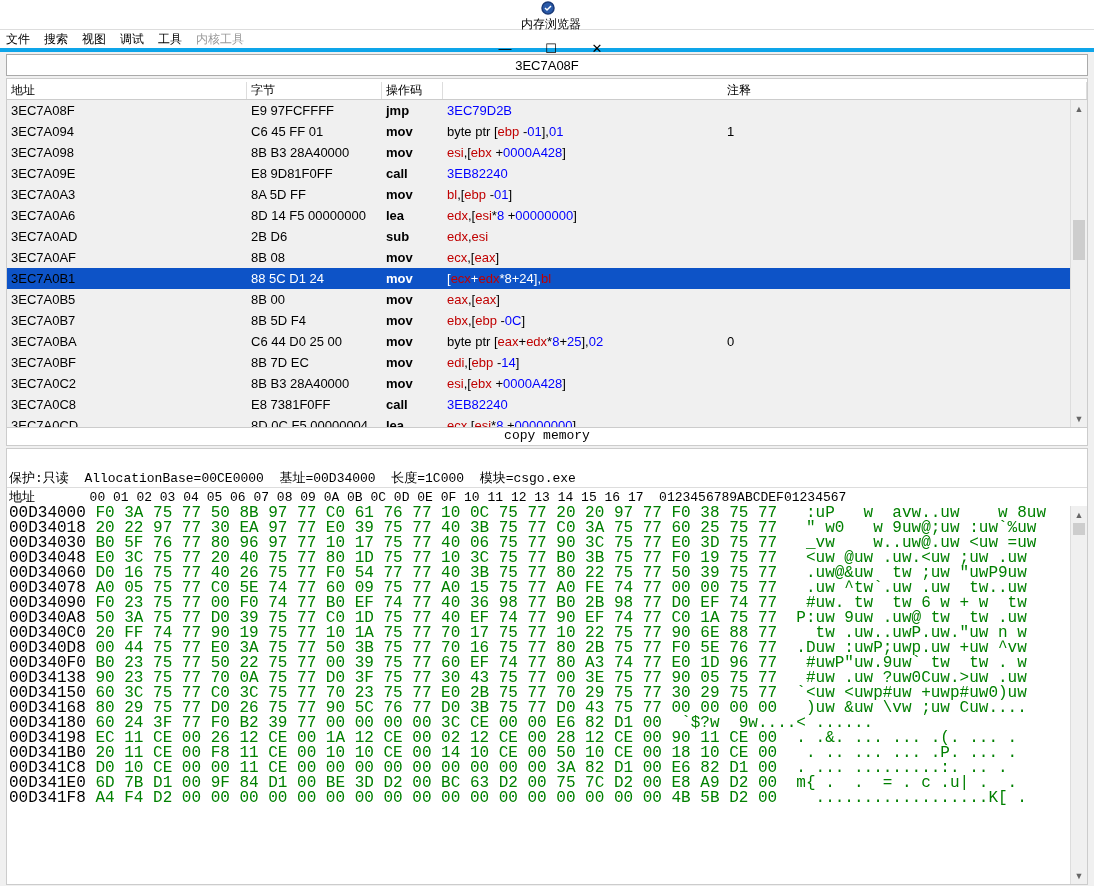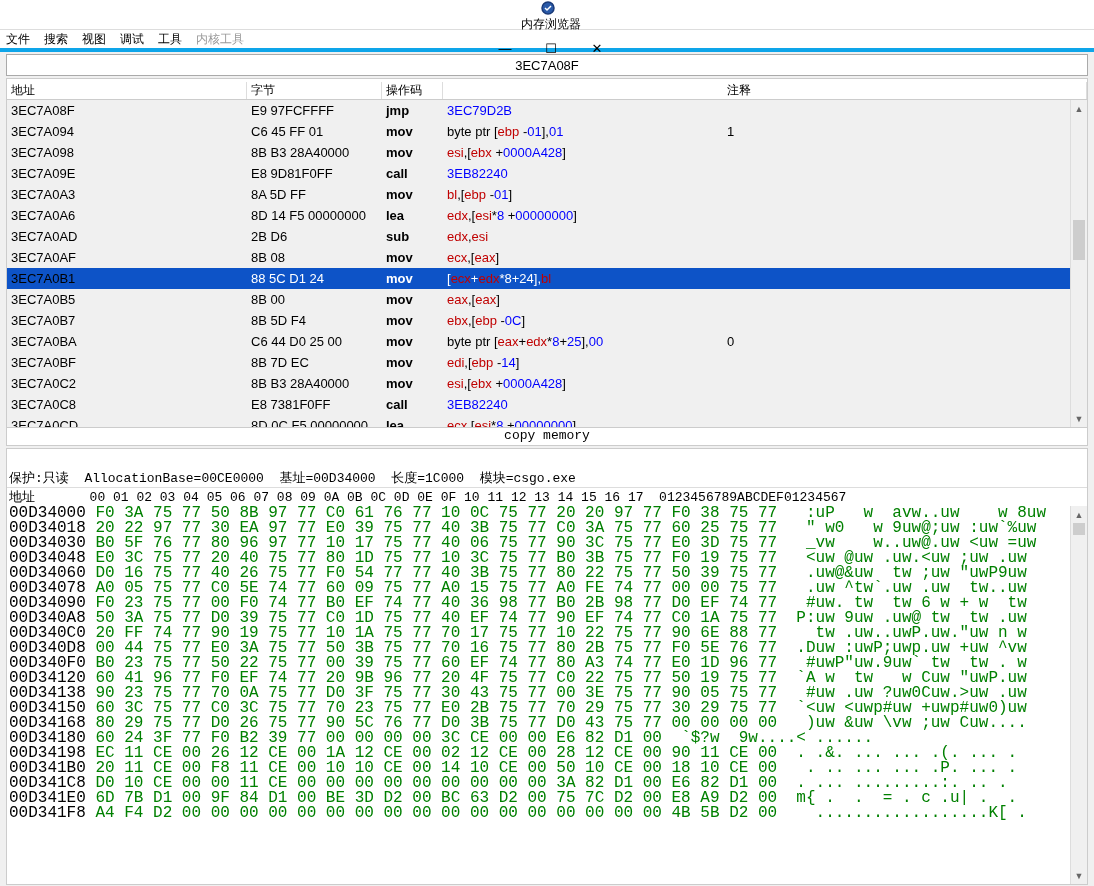--- a/index.html
+++ b/index.html
@@ -164,21 +164,21 @@
         <div class="col-addr addr-text">3EC7A0B7</div>
         <div class="col-bytes">8B 5D F4</div>
         <div class="col-opc t-bold">mov</div>
         <div class="col-oper"><span class="t-red">ebx</span><span>,[</span><span class="t-red">ebp</span><span> -</span><span class="t-blue">0C</span><span>]</span></div>
         <div class="col-cmt"></div>
       </div>
       <div class="disasm-row">
         <div class="col-addr addr-text">3EC7A0BA</div>
         <div class="col-bytes">C6 44 D0 25 00</div>
         <div class="col-opc t-bold">mov</div>
-        <div class="col-oper"><span>byte ptr [</span><span class="t-red">eax</span><span>+</span><span class="t-red">edx</span><span>*</span><span class="t-blue">8</span><span>+</span><span class="t-blue">25</span><span>],</span><span class="t-blue">00</span></div>
+        <div class="col-oper"><span>byte ptr [</span><span class="t-red">eax</span><span>+</span><span class="t-red">edx</span><span>*</span><span class="t-blue">8</span><span>+</span><span class="t-blue">25</span><span>],</span><span class="t-blue">02</span></div>
         <div class="col-cmt">0</div>
       </div>
       <div class="disasm-row">
         <div class="col-addr addr-text">3EC7A0BF</div>
         <div class="col-bytes">8B 7D EC</div>
         <div class="col-opc t-bold">mov</div>
         <div class="col-oper"><span class="t-red">edi</span><span>,[</span><span class="t-red">ebp</span><span> -</span><span class="t-blue">14</span><span>]</span></div>
         <div class="col-cmt"></div>
       </div>
       <div class="disasm-row">
@@ -190,21 +190,21 @@
       </div>
       <div class="disasm-row">
         <div class="col-addr addr-text">3EC7A0C8</div>
         <div class="col-bytes">E8 7381F0FF</div>
         <div class="col-opc t-bold">call</div>
         <div class="col-oper"><span class="t-blue">3EB82240</span></div>
         <div class="col-cmt"></div>
       </div>
       <div class="disasm-row">
         <div class="col-addr addr-text">3EC7A0CD</div>
-        <div class="col-bytes">8D 0C F5 00000000</div>
+        <div class="col-bytes">8D 0C F5 00000004</div>
         <div class="col-opc t-bold">lea</div>
         <div class="col-oper"><span class="t-red">ecx</span><span>,[</span><span class="t-red">esi</span><span>*</span><span class="t-blue">8</span><span> +</span><span class="t-blue">00000000</span><span>]</span></div>
         <div class="col-cmt"></div>
       </div>
     </div>
   <div class="copybar">copy memory</div>
 </div>
 
 <div class="hex-wrap">
   <div class="hex-top">保护:只读  AllocationBase=00CE0000  基址=00D34000  长度=1C000  模块=csgo.exe</div>
@@ -215,21 +215,20 @@
         <div class="hex-row"><span class="h-addr">00D34018 </span><span class="h-byte">20 22 97 77 30 EA 97 77 E0 39 75 77 40 3B 75 77 C0 3A 75 77 60 25 75 77</span><span>  </span><span class="h-ascii"> " w0   w 9uw@;uw :uw`%uw</span></div>
         <div class="hex-row"><span class="h-addr">00D34030 </span><span class="h-byte">B0 5F 76 77 80 96 97 77 10 17 75 77 40 06 75 77 90 3C 75 77 E0 3D 75 77</span><span>  </span><span class="h-ascii"> _vw    w..uw@.uw &lt;uw =uw</span></div>
         <div class="hex-row"><span class="h-addr">00D34048 </span><span class="h-byte">E0 3C 75 77 20 40 75 77 80 1D 75 77 10 3C 75 77 B0 3B 75 77 F0 19 75 77</span><span>  </span><span class="h-ascii"> &lt;uw @uw .uw.&lt;uw ;uw .uw</span></div>
         <div class="hex-row"><span class="h-addr">00D34060 </span><span class="h-byte">D0 16 75 77 40 26 75 77 F0 54 77 77 40 3B 75 77 80 22 75 77 50 39 75 77</span><span>  </span><span class="h-ascii"> .uw@&amp;uw  tw ;uw "uwP9uw</span></div>
         <div class="hex-row"><span class="h-addr">00D34078 </span><span class="h-byte">A0 05 75 77 C0 5E 74 77 60 09 75 77 A0 15 75 77 A0 FE 74 77 00 00 75 77</span><span>  </span><span class="h-ascii"> .uw ^tw`.uw .uw  tw..uw</span></div>
         <div class="hex-row"><span class="h-addr">00D34090 </span><span class="h-byte">F0 23 75 77 00 F0 74 77 B0 EF 74 77 40 36 98 77 B0 2B 98 77 D0 EF 74 77</span><span>  </span><span class="h-ascii"> #uw. tw  tw 6 w + w  tw</span></div>
         <div class="hex-row"><span class="h-addr">00D340A8 </span><span class="h-byte">50 3A 75 77 D0 39 75 77 C0 1D 75 77 40 EF 74 77 90 EF 74 77 C0 1A 75 77</span><span>  </span><span class="h-ascii">P:uw 9uw .uw@ tw  tw .uw</span></div>
         <div class="hex-row"><span class="h-addr">00D340C0 </span><span class="h-byte">20 FF 74 77 90 19 75 77 10 1A 75 77 70 17 75 77 10 22 75 77 90 6E 88 77</span><span>  </span><span class="h-ascii">  tw .uw..uwP.uw."uw n w</span></div>
         <div class="hex-row"><span class="h-addr">00D340D8 </span><span class="h-byte">00 44 75 77 E0 3A 75 77 50 3B 75 77 70 16 75 77 80 2B 75 77 F0 5E 76 77</span><span>  </span><span class="h-ascii">.Duw :uwP;uwp.uw +uw ^vw</span></div>
         <div class="hex-row"><span class="h-addr">00D340F0 </span><span class="h-byte">B0 23 75 77 50 22 75 77 00 39 75 77 60 EF 74 77 80 A3 74 77 E0 1D 96 77</span><span>  </span><span class="h-ascii"> #uwP"uw.9uw` tw  tw . w</span></div>
-        <div class="hex-row"><span class="h-addr">00D34120 </span><span class="h-byte">60 41 96 77 F0 EF 74 77 20 9B 96 77 20 4F 75 77 C0 22 75 77 50 19 75 77</span><span>  </span><span class="h-ascii">`A w  tw   w Cuw "uwP.uw</span></div>
         <div class="hex-row"><span class="h-addr">00D34138 </span><span class="h-byte">90 23 75 77 70 0A 75 77 D0 3F 75 77 30 43 75 77 00 3E 75 77 90 05 75 77</span><span>  </span><span class="h-ascii"> #uw .uw ?uw0Cuw.&gt;uw .uw</span></div>
         <div class="hex-row"><span class="h-addr">00D34150 </span><span class="h-byte">60 3C 75 77 C0 3C 75 77 70 23 75 77 E0 2B 75 77 70 29 75 77 30 29 75 77</span><span>  </span><span class="h-ascii">`&lt;uw &lt;uwp#uw +uwp#uw0)uw</span></div>
         <div class="hex-row"><span class="h-addr">00D34168 </span><span class="h-byte">80 29 75 77 D0 26 75 77 90 5C 76 77 D0 3B 75 77 D0 43 75 77 00 00 00 00</span><span>  </span><span class="h-ascii"> )uw &amp;uw \vw ;uw Cuw....</span></div>
         <div class="hex-row"><span class="h-addr">00D34180 </span><span class="h-byte">60 24 3F 77 F0 B2 39 77 00 00 00 00 3C CE 00 00 E6 82 D1 00</span><span>  </span><span class="h-ascii">`$?w  9w....&lt; ......</span></div>
         <div class="hex-row"><span class="h-addr">00D34198 </span><span class="h-byte">EC 11 CE 00 26 12 CE 00 1A 12 CE 00 02 12 CE 00 28 12 CE 00 90 11 CE 00</span><span>  </span><span class="h-ascii">. .&amp;. ... ... .(. ... .</span></div>
         <div class="hex-row"><span class="h-addr">00D341B0 </span><span class="h-byte">20 11 CE 00 F8 11 CE 00 10 10 CE 00 14 10 CE 00 50 10 CE 00 18 10 CE 00</span><span>  </span><span class="h-ascii"> . .. ... ... .P. ... .</span></div>
         <div class="hex-row"><span class="h-addr">00D341C8 </span><span class="h-byte">D0 10 CE 00 00 11 CE 00 00 00 00 00 00 00 00 00 3A 82 D1 00 E6 82 D1 00</span><span>  </span><span class="h-ascii">. ... .........:. .. .</span></div>
         <div class="hex-row"><span class="h-addr">00D341E0 </span><span class="h-byte">6D 7B D1 00 9F 84 D1 00 BE 3D D2 00 BC 63 D2 00 75 7C D2 00 E8 A9 D2 00</span><span>  </span><span class="h-ascii">m{ .  .  = . c .u| .  .</span></div>
         <div class="hex-row"><span class="h-addr">00D341F8 </span><span class="h-byte">A4 F4 D2 00 00 00 00 00 00 00 00 00 00 00 00 00 00 00 00 00 4B 5B D2 00</span><span>  </span><span class="h-ascii">  ..................K[ .</span></div>
       </div>

